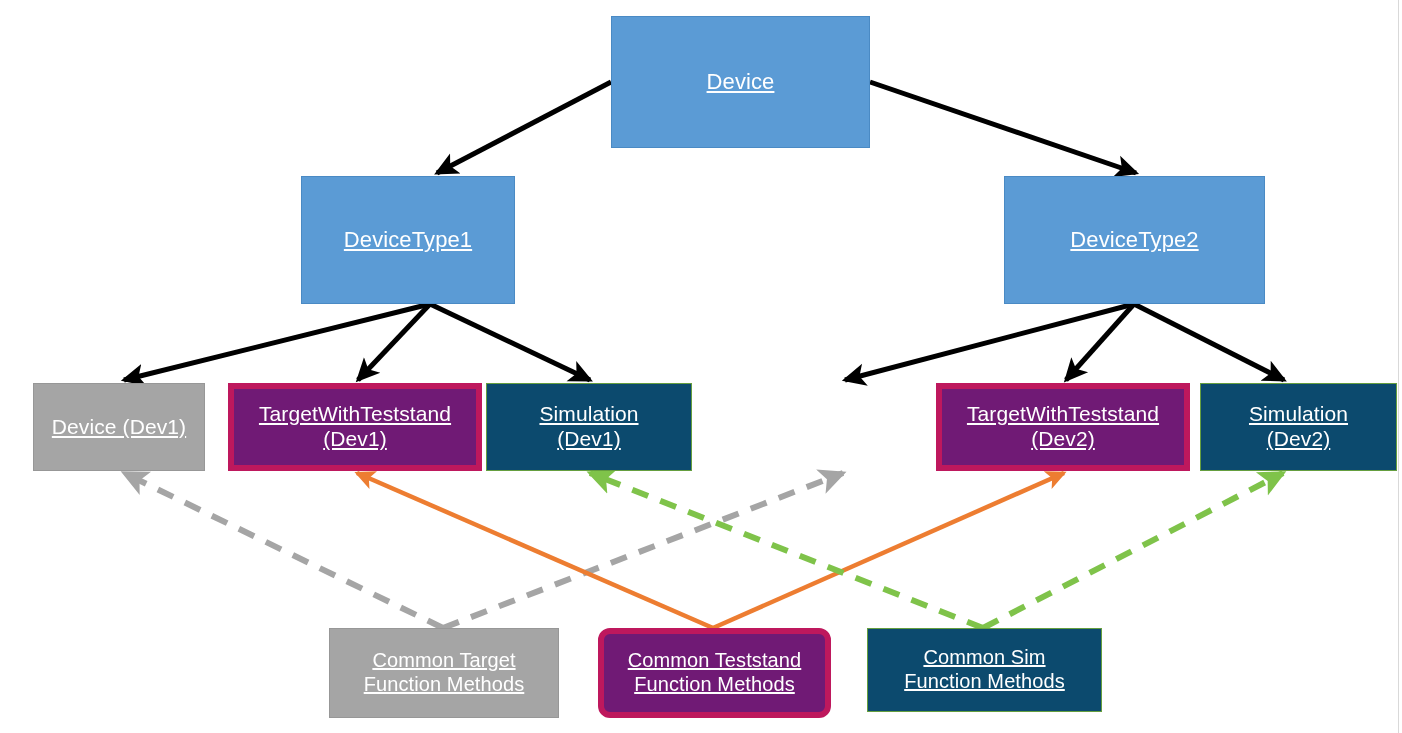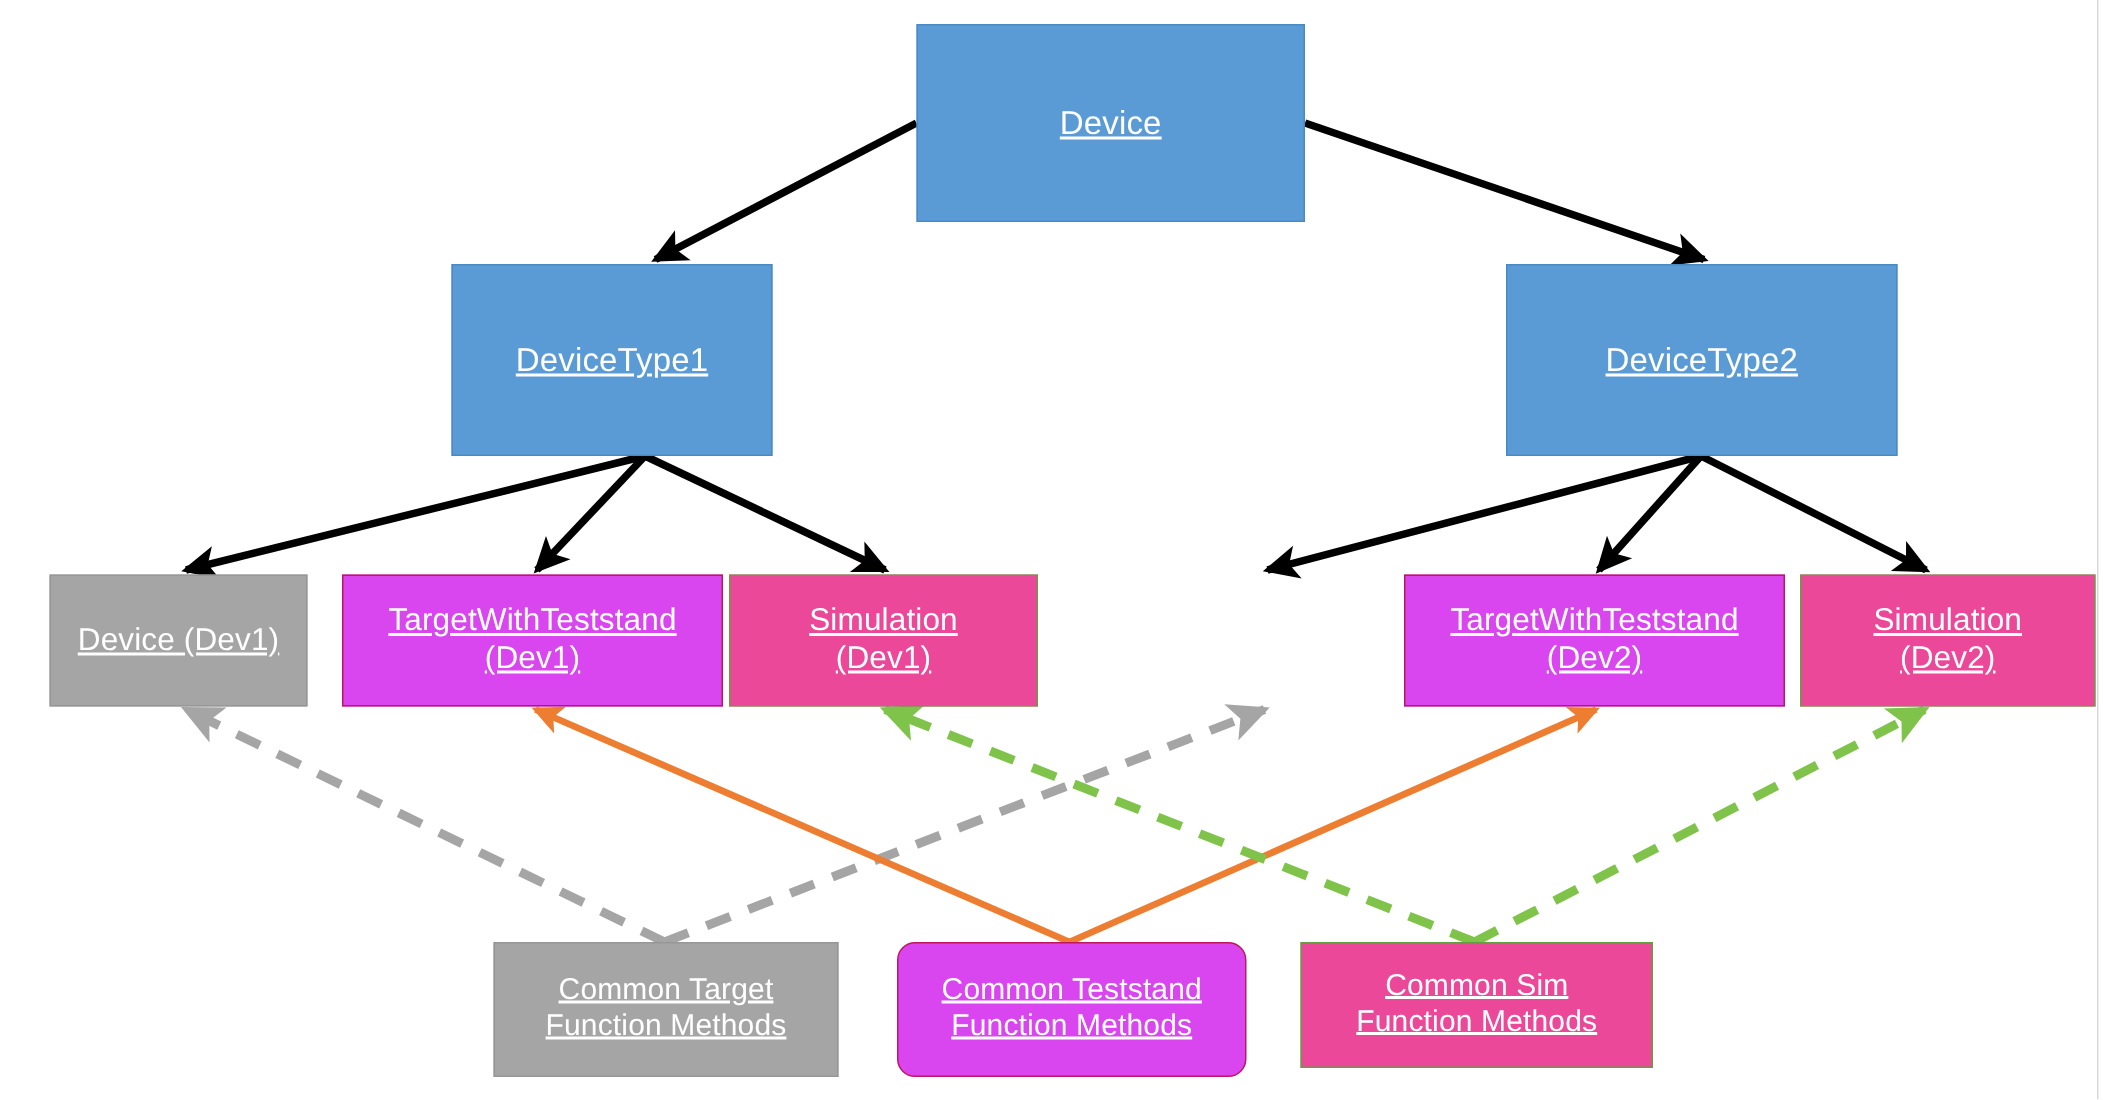--- a/index.html
+++ b/index.html
@@ -36,22 +36,22 @@
     color: #ffffff;
     line-height: 1.18;
     font-weight: 400;
     letter-spacing: 0.1px;
     padding: 2px 4px;
     z-index: 5;
     text-decoration: underline;
   }
   .node-blue   { background: #5B9BD5; border: 1px solid #4a8ac4; }
   .node-gray   { background: #A5A5A5; border: 1px solid #979797; }
-  .node-orange { background: #d946ef; border: 1px solid #be185d; }
-  .node-green  { background: #ec4899; border: 1px solid #659e3f; }
+  .node-orange { background: #701a75; border: 6px solid #be185d; }
+  .node-green  { background: #0c4a6e; border: 1px solid #659e3f; }
   .node-label {
     display: block;
     white-space: pre-line;
   }
   .fs-22 { font-size: 22px; }
   .fs-21 { font-size: 21px; }
   .fs-20 { font-size: 20px; }
   .right-rule {
     position: absolute;
     top: 0;

